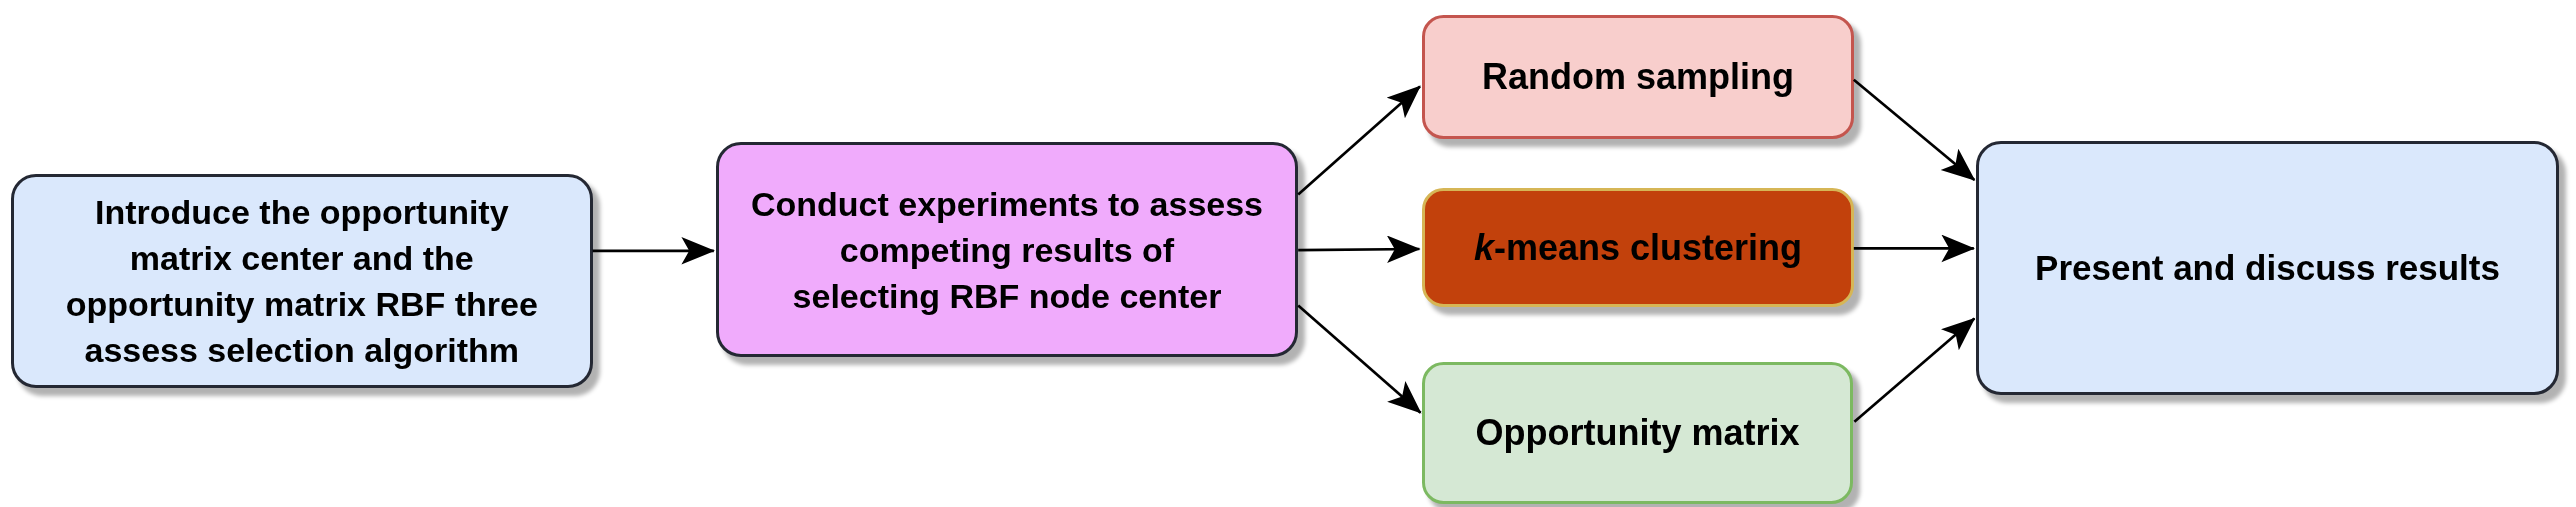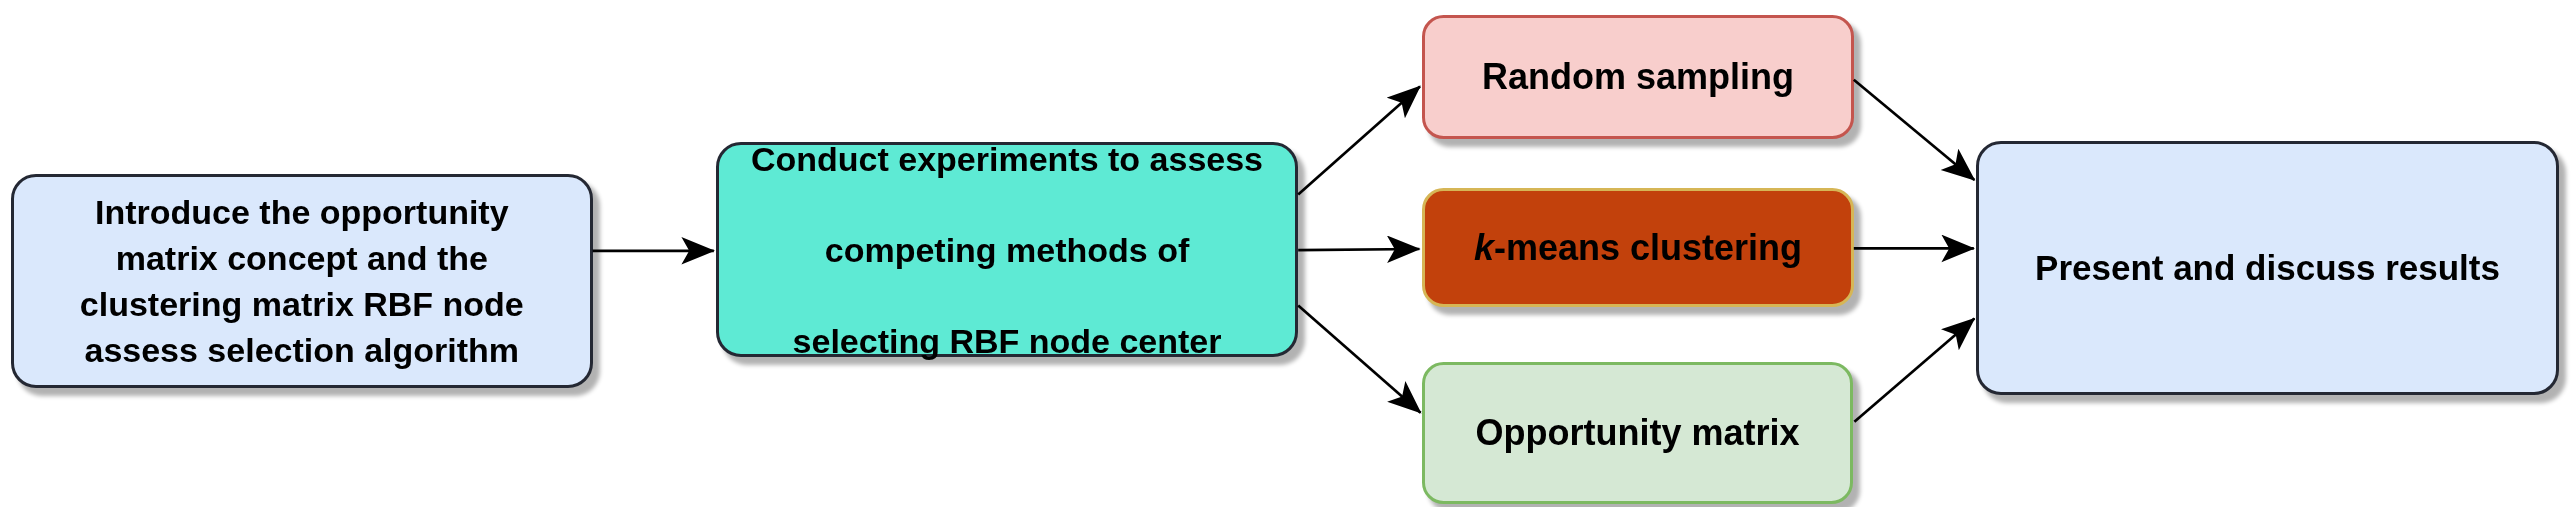--- a/index.html
+++ b/index.html
@@ -63,28 +63,28 @@
   }
   svg.arrows .head { fill: #000000; }
 </style>
 </head>
 <body>
 
 <div id="canvas">
 
   <div class="node big" id="node-introduce" style="background: rgb(218, 232, 252); border-color: rgb(36, 40, 51);">
     <span class="line">Introduce the opportunity</span>
-    <span class="line">matrix concept and the</span>
-    <span class="line">clustering matrix RBF node</span>
+    <span class="line">matrix center and the</span>
+    <span class="line">opportunity matrix RBF three</span>
     <span class="line">assess selection algorithm</span>
   </div>
 
-  <div class="node big" id="node-experiments" style="background: #5eead4; border-color: rgb(36, 40, 51); gap: 45px;">
+  <div class="node big" id="node-experiments" style="background: #f0abfc; border-color: rgb(36, 40, 51);">
     <span class="line">Conduct experiments to assess</span>
-    <span class="line">competing methods of</span>
+    <span class="line">competing results of</span>
     <span class="line">selecting RBF node center</span>
   </div>
 
   <div class="node small" id="node-random" style="background: rgb(248, 206, 204); border-color: rgb(196, 85, 78);">
     <span class="inline-label">Random sampling</span>
   </div>
 
   <div class="node small" id="node-kmeans" style="background: #c2410c; border-color: rgb(214, 182, 86);">
     <span class="inline-label"><span class="it">k</span><span>-means clustering</span></span>
   </div>

